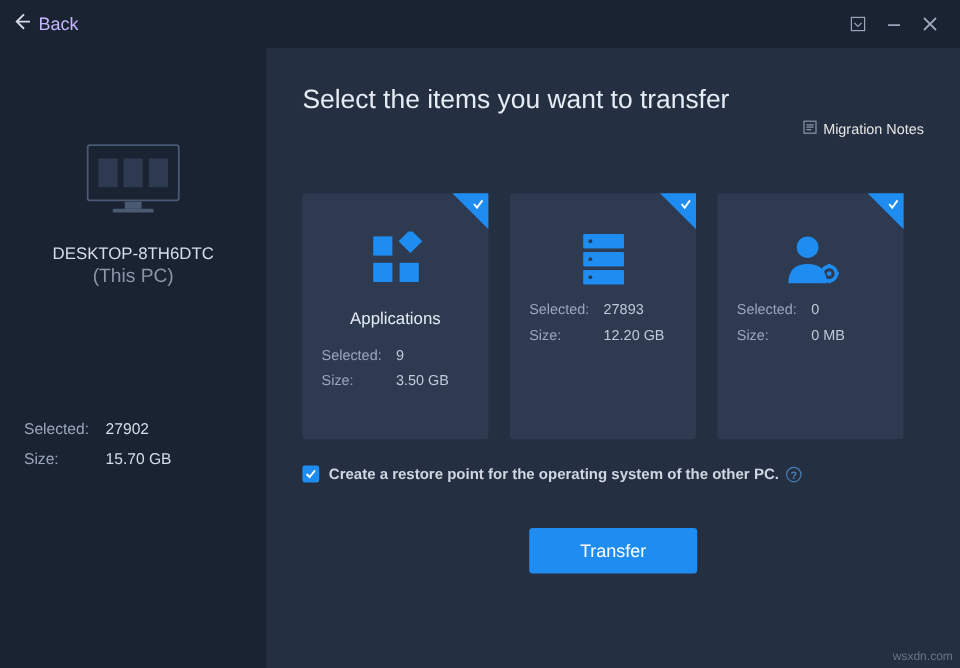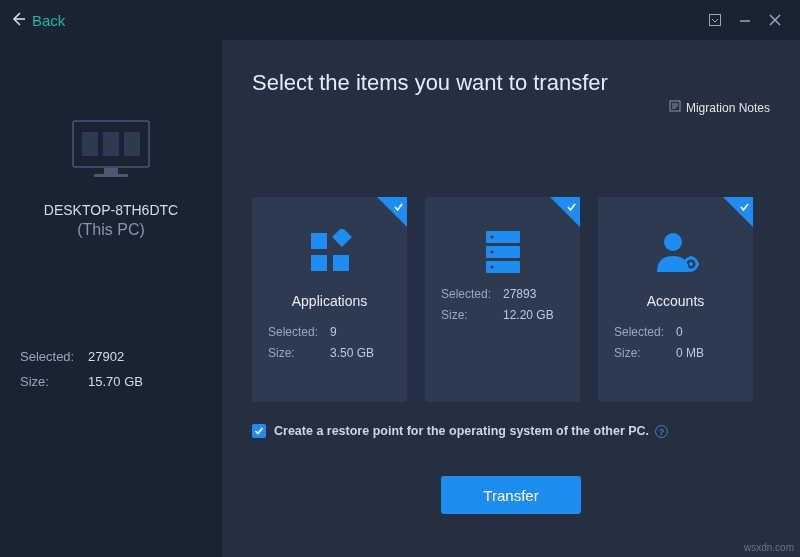--- a/index.html
+++ b/index.html
@@ -1,20 +1,20 @@
 <!DOCTYPE html>
 <html><head>
 <meta charset="utf-8">
 <style>
   * { box-sizing: border-box; margin: 0; padding: 0; font-family: "Segoe UI", Arial, sans-serif; }
   body { width: 800px; height: 557px; background: #1a2332; color: #cfd6e1; overflow: hidden; position: relative; }
 
   
   .titlebar { height: 40px; display: flex; align-items: center; padding: 0 10px; }
-  .back-btn { display: flex; align-items: center; color: #14b8a6; font-size: 15px; cursor: pointer; }
+  .back-btn { display: flex; align-items: center; color: #c4b5fd; font-size: 15px; cursor: pointer; }
   .back-btn svg { margin-right: 6px; }
   .title-spacer { flex: 1; }
   .win-ctrl { width: 30px; height: 30px; display: flex; align-items: center; justify-content: center; cursor: pointer; color: #9aa7bb; }
 
   
   .content { display: flex; height: calc(100% - 40px); }
   .sidebar { width: 222px; padding: 80px 20px 20px 20px; display: flex; flex-direction: column; align-items: center; }
   .main { flex: 1; background: #242f41; padding: 30px 30px 20px 30px; position: relative; }
 
   
@@ -25,21 +25,21 @@
   .side-stats .row { display: flex; margin-bottom: 10px; }
   .side-stats .lab { width: 68px; color: #9aa7bb; }
   .side-stats .val { color: #d6dde8; }
 
   
   .main-title { color: #e6ecf5; font-size: 22px; font-weight: 400; }
   .notes-link { position: absolute; top: 60px; right: 30px; color: #e5e5e5; font-size: 12px; display: flex; align-items: center; cursor: pointer; }
   .notes-link svg { margin-right: 5px; }
 
   .cards { display: flex; gap: 18px; margin-top: 65px; }
-  .card { position: relative; width: 155px; height: 205px; background: #2d3a50; border-radius: 3px; padding: 20px 16px 16px 16px; cursor: pointer; margin-top: 36px; }
+  .card { position: relative; width: 155px; height: 205px; background: #2d3a50; border-radius: 3px; padding: 20px 16px 16px 16px; cursor: pointer; }
   .check-tri { position: absolute; top: 0; right: 0; width: 0; height: 0; border-left: 30px solid transparent; border-top: 30px solid #1e8cf0; }
   .check-mark { position: absolute; top: 2px; right: 3px; }
   .card-icon { height: 70px; display: flex; align-items: center; justify-content: center; }
   .card-title { color: #e6ecf5; font-size: 14px; text-align: center; margin-top: 6px; margin-bottom: 16px; }
   .card-stat { display: flex; font-size: 12px; color: #9aa7bb; margin-bottom: 7px; }
   .card-stat .lab { width: 62px; }
   .card-stat .val { color: #bfc9d9; }
 
   .restore-row { margin-top: 22px; display: flex; align-items: flex-end; font-size: 12.5px; color: #cfd6e1; font-weight: bold; }
   .chk { width: 14px; height: 14px; background: #1e8cf0; border-radius: 2px; margin-right: 8px; display: flex; align-items: center; justify-content: center; cursor: pointer; }
@@ -192,21 +192,20 @@
             <circle cx="22" cy="14" r="9" fill="#1e8cf0"></circle>
             <path d="M6 44 Q6 28 22 28 Q38 28 38 44 Z" fill="#1e8cf0"></path>
             <circle cx="40" cy="36" r="6" fill="none" stroke="#1e8cf0" stroke-width="3"></circle>
             <circle cx="40" cy="36" r="2" fill="#1e8cf0"></circle>
             <line x1="40" y1="28" x2="40" y2="30" stroke="#1e8cf0" stroke-width="2.5"></line>
             <line x1="40" y1="42" x2="40" y2="44" stroke="#1e8cf0" stroke-width="2.5"></line>
             <line x1="32" y1="36" x2="34" y2="36" stroke="#1e8cf0" stroke-width="2.5"></line>
             <line x1="46" y1="36" x2="48" y2="36" stroke="#1e8cf0" stroke-width="2.5"></line>
           </svg>
         </div>
-        <div class="card-title">Accounts</div>
         <div class="card-stat">
           <span class="lab">Selected:</span>
           <span class="val">0</span>
         </div>
         <div class="card-stat">
           <span class="lab">Size:</span>
           <span class="val">0 MB</span>
         </div>
       </div>
 

